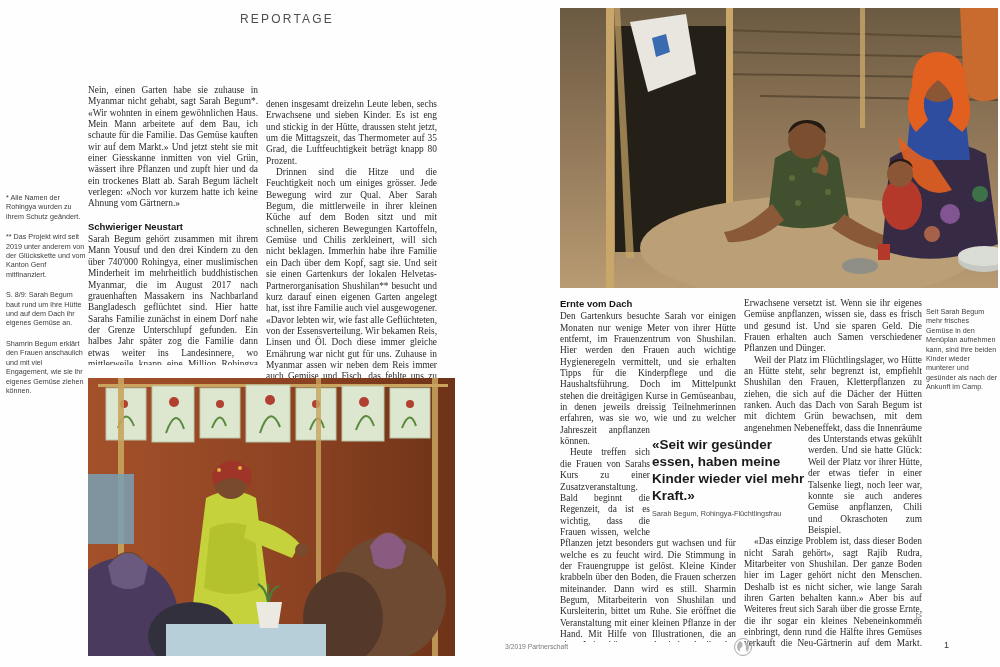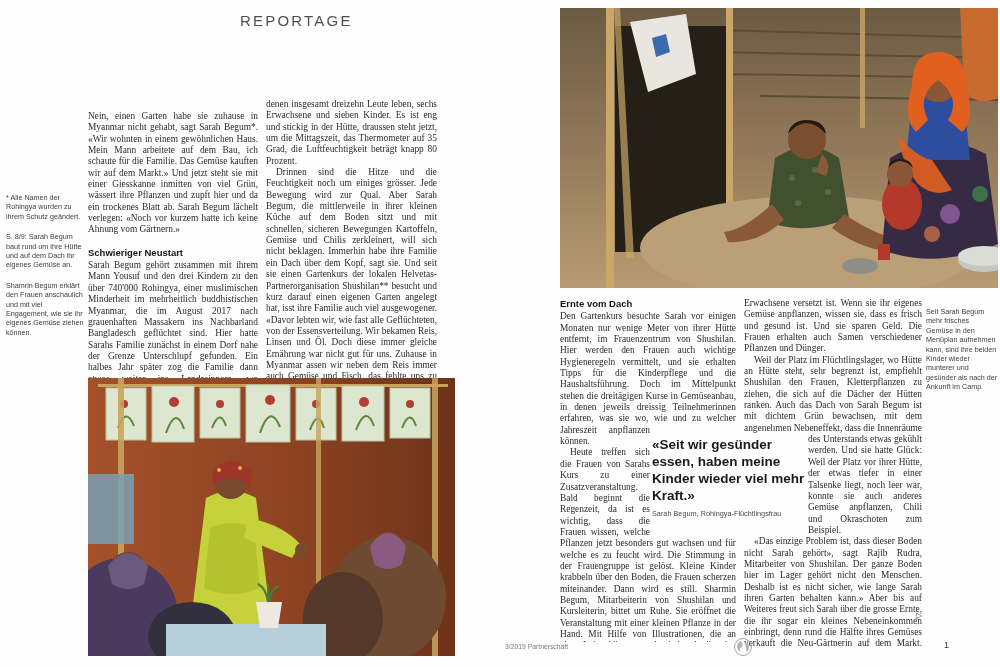--- a/index.html
+++ b/index.html
@@ -1,31 +1,31 @@
 <!DOCTYPE html>
 <html lang="de"><head>
 <meta charset="utf-8">
 <style>
   html,body{margin:0;padding:0;background:#e9e9e9;}
   .spread{position:relative;width:1000px;height:667px;background:#fefefe;margin:0 auto;overflow:hidden;
           font-family:"Liberation Serif", serif;color:#2b2b2b;}
   .kicker{position:absolute;left:240px;top:12px;font-family:"Liberation Sans",sans-serif;
-          font-size:15px;letter-spacing:2.2px;color:#4f4f4f;}
+          font-size:12px;letter-spacing:2.2px;color:#4f4f4f;}
   
   .mnotes{position:absolute;left:6px;top:193px;width:80px;font-family:"Liberation Sans",sans-serif;
           font-size:7.2px;line-height:9.4px;color:#3c3c3c;}
   .mnotes p{margin:0 0 11px 0;}
   
   .col{position:absolute;text-align:justify;font-size:9.4px;line-height:11.35px;overflow:hidden;}
   .col p{margin:0;}
   .col p.ind{text-indent:10px;}
   .subhead{font-family:"Liberation Sans",sans-serif;font-weight:bold;font-size:9.5px;color:#151515;
            margin:0 0 2px 0;}
   .subhead.gap{margin-top:11px;}
-  .lcol1{left:88px;top:111px;width:170px;height:280px;}
+  .lcol1{left:88px;top:85px;width:170px;height:280px;}
   .lcol2{left:266px;top:99px;width:171px;height:280px;}
   .rcol1{left:560px;top:298px;width:176px;height:344px;}
   .rcol2{left:744px;top:298px;width:178px;height:348px;}
   
   .fsp-r0{float:right;width:0;height:138px;}
   .fsp-r1{float:right;clear:right;width:86px;height:92px;}
   .fsp-l0{float:left;width:0;height:138px;}
   .fsp-l1{float:left;clear:left;width:64px;height:92px;}
   
   .pullquote{position:absolute;left:652px;top:436px;width:156px;text-align:left;
@@ -51,20 +51,21 @@
 </style>
 </head>
 <body>
 
 <div class="spread">
 
   <div class="kicker">REPORTAGE</div>
 
   <div class="mnotes">
     <p>* Alle Namen der Rohingya wurden zu ihrem Schutz geändert.</p>
+    <p>** Das Projekt wird seit 2019 unter anderem von der Glückskette und vom Kanton Genf mitfinanziert.</p>
     <p>S. 8/9: Sarah Begum baut rund um ihre Hütte und auf dem Dach ihr eigenes Gemüse an.</p>
     <p>Shamrin Begum erklärt den Frauen anschaulich und mit viel Engagement, wie sie ihr eigenes Gemüse ziehen können.</p>
   </div>
 
   <div class="col lcol1">
     <p>Nein, einen Garten habe sie zuhause in Myanmar nicht gehabt, sagt Sarah Begum*. «Wir wohnten in einem gewöhnlichen Haus. Mein Mann arbeitete auf dem Bau, ich schaute für die Familie. Das Gemüse kauften wir auf dem Markt.» Und jetzt steht sie mit einer Giesskanne inmitten von viel Grün, wässert ihre Pflanzen und zupft hier und da ein trockenes Blatt ab. Sarah Begum lächelt verlegen: «Noch vor kurzem hatte ich keine Ahnung vom Gärtnern.»</p>
     <h3 class="subhead gap">Schwieriger Neustart</h3>
     <p>Sarah Begum gehört zusammen mit ihrem Mann Yousuf und den drei Kindern zu den über 740'000 Rohingya, einer muslimischen Minderheit im mehrheitlich buddhistischen Myanmar, die im August 2017 nach grauenhaften Massakern ins Nachbarland Bangladesch geflüchtet sind. Hier hatte Sarahs Familie zunächst in einem Dorf nahe der Grenze Unterschlupf gefunden. Ein halbes Jahr später zog die Familie dann etwas weiter ins Landesinnere, wo mittlerweile knapp eine Million Rohingya im grössten Flüchtlingslager der Welt leben.</p>
 
   </div>

